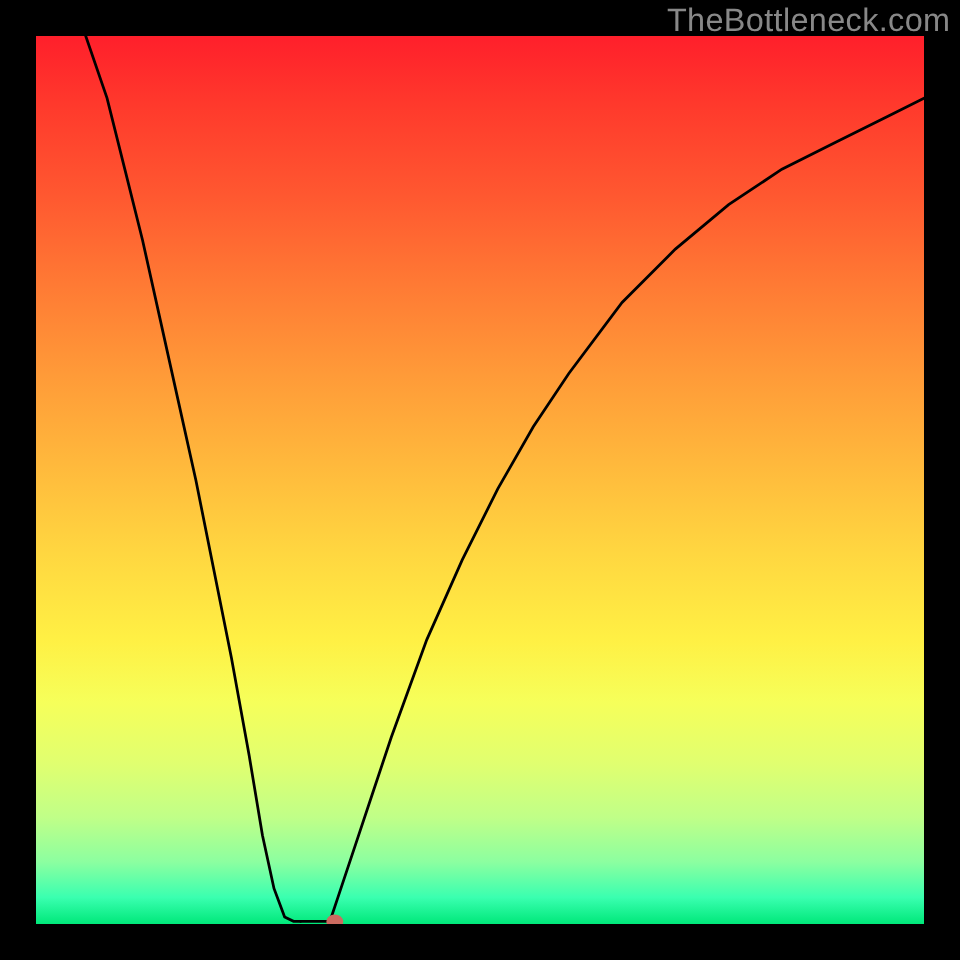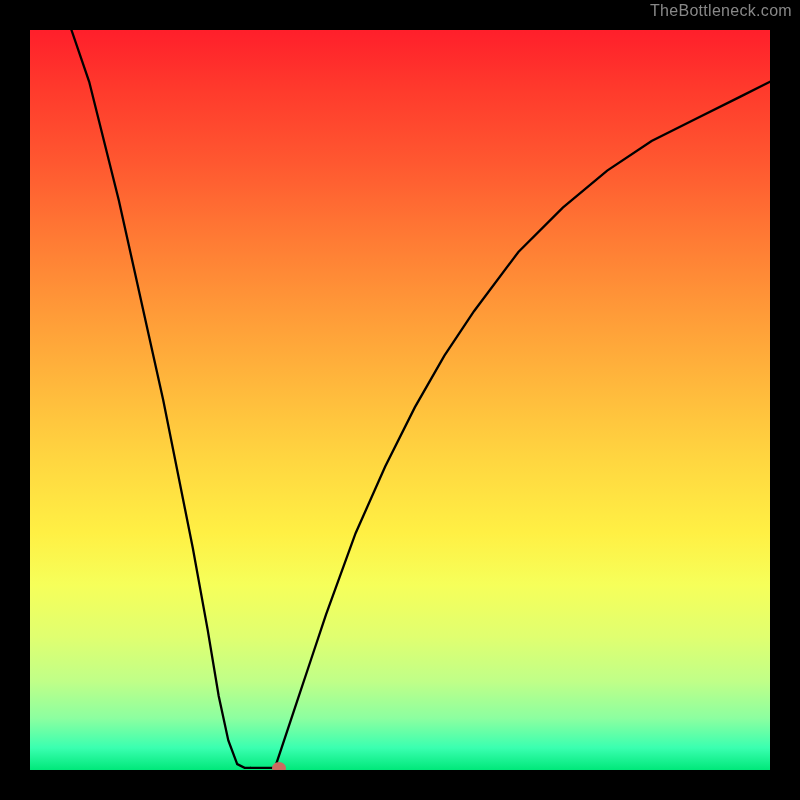--- a/index.html
+++ b/index.html
@@ -9,21 +9,21 @@
     background: #000;
     position: relative;
     font-family: Arial, sans-serif;
     overflow: hidden;
   }
   .watermark {
     position: absolute;
     top: 2px;
     right: 8px;
     color: #888;
-    font-size: 16px;
+    font-size: 27px;
     font-weight: 500;
     letter-spacing: 0.3px;
     z-index: 10;
   }
   .plot-area {
     position: absolute;
     left: 30px;
     top: 30px;
     width: 740px;
     height: 740px;

